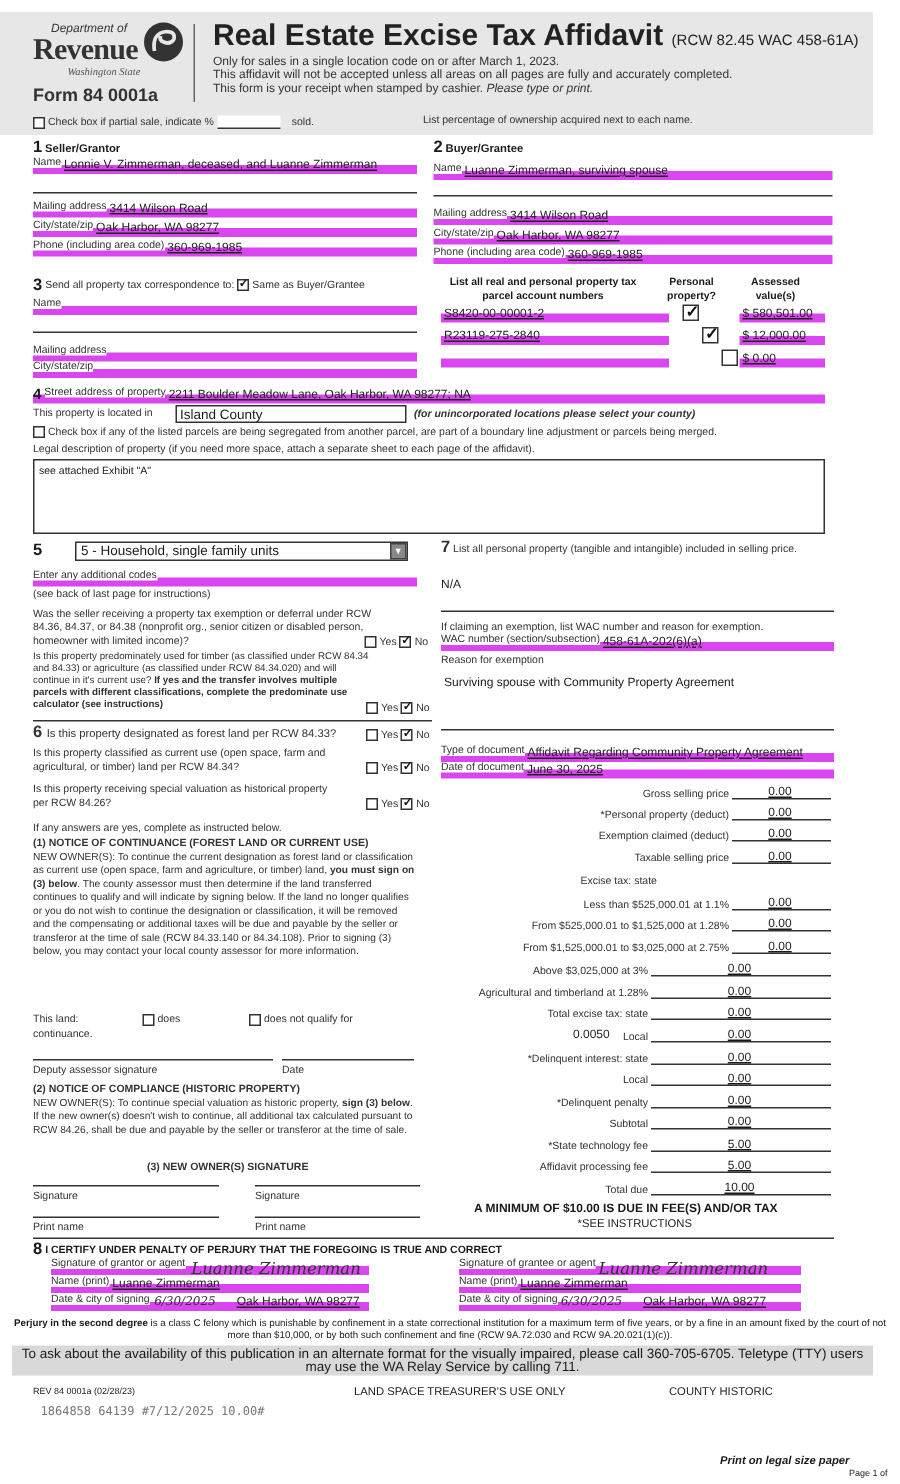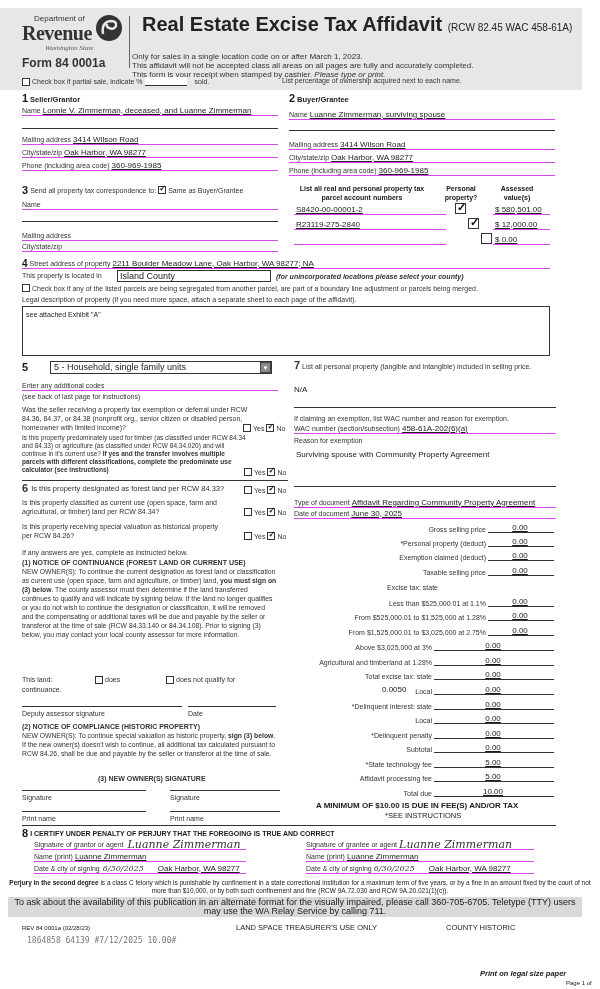--- a/index.html
+++ b/index.html
@@ -1,38 +1,38 @@
 <!DOCTYPE html>
 <html><head>
 <meta charset="utf-8">
 <style>
   * { box-sizing: border-box; margin: 0; padding: 0; }
   body { width: 600px; height: 989px; background: #ffffff; font-family: "Liberation Sans", sans-serif; color: #1a1a1a; position: relative; overflow: hidden; font-size: 7px; }
   .abs { position: absolute; }
   .header { left: 0; top: 8px; width: 582px; height: 82px; background: #e7e7e7; }
-  .logo-dept { left: 34px; top: 14px; font-size: 8px; color: #333; }
+  .logo-dept { left: 34px; top: 14px; font-size: 8px; color: #333; font-style: italic; }
   .logo-rev { left: 22px; top: 22px; font-size: 20px; font-weight: bold; color: #333; font-family: "Liberation Serif", serif; letter-spacing: -0.5px; }
   .logo-wa { left: 45px; top: 44px; font-size: 7px; font-style: italic; color: #555; font-family: "Liberation Serif", serif; }
   .logo-swirl { left: 95px; top: 14px; width: 28px; height: 28px; }
   .form-num { left: 22px; top: 56px; font-size: 12px; font-weight: bold; color: #333; }
   .vdiv { left: 129px; top: 16px; width: 1px; height: 52px; background: #666; }
   .title { left: 142px; top: 13px; font-size: 20px; font-weight: bold; color: #222; white-space: nowrap; }
   .title-rcw { font-size: 10px; font-weight: normal; }
-  .sub { left: 132px; font-size: 8px; color: #333; white-space: nowrap; margin-top: 16px; }
+  .sub { left: 142px; font-size: 8px; color: #333; white-space: nowrap; }
   .partial { left: 22px; top: 77px; font-size: 7px; color: #333; white-space: nowrap; display: flex; align-items: center; gap: 2px; }
   .partial-pct { display: inline-block; width: 42px; height: 9px; background: #fff; border-bottom: 1px solid #333; }
   .list-pct { left: 282px; top: 77px; font-size: 7px; color: #333; }
   .cb { display: inline-block; width: 8px; height: 8px; border: 1px solid #333; background: #fff; vertical-align: middle; position: relative; }
   .cb.checked::after { content: "✓"; position: absolute; left: 0px; top: -3px; font-size: 8px; font-weight: bold; color: #111; }
   .cb.big { width: 11px; height: 11px; }
   .cb.big.checked::after { font-size: 11px; top: -3px; left: 1px; }
   .sec-num { font-size: 11px; font-weight: bold; }
   .sec-title { font-size: 7.5px; font-weight: bold; }
   .lbl { font-size: 7px; color: #333; white-space: nowrap; }
-  .field { position: absolute; display: flex; align-items: center; border-bottom: 1px solid #d946ef; height: 11px; }
+  .field { position: absolute; display: flex; align-items: flex-start; border-bottom: 6px solid #d946ef; height: 11px; }
   .field .lbl { border-bottom: none; padding-bottom: 0; background: #fff; }
   .val { font-size: 8px; color: #222; text-decoration: underline; white-space: nowrap; padding-left: 2px; }
   .line { position: absolute; height: 1px; background: #333; }
   .county-box { left: 117px; top: 270px; width: 154px; height: 12px; border: 1px solid #333; font-size: 9px; padding-left: 2px; line-height: 11px; }
   .legal-box { left: 22px; top: 306px; width: 528px; height: 50px; border: 1px solid #333; font-size: 7px; padding: 4px 3px; }
   .select5 { left: 50px; top: 361px; width: 222px; height: 13px; border: 1px solid #333; font-size: 9px; padding-left: 3px; line-height: 11px; display: flex; justify-content: space-between; }
   .select-arrow { width: 11px; height: 11px; background: #888; border: 1px solid #444; color: #fff; font-size: 6px; text-align: center; line-height: 10px; }
   .para { font-size: 7px; color: #333; line-height: 9px; }
   .b { font-weight: bold; }
   .fin-row { position: absolute; left: 296px; width: 258px; height: 11px; display: flex; align-items: flex-end; justify-content: flex-end; }
@@ -54,21 +54,21 @@
 <div class="abs logo-rev">Revenue</div>
 <div class="abs logo-wa">Washington State</div>
 <svg class="abs logo-swirl" viewBox="0 0 28 28">
   <circle cx="14" cy="14" r="13" fill="#333"></circle>
   <path d="M8 20 Q6 8 16 7 Q22 7 21 12 Q19 16 14 14 Q11 13 12 10" stroke="#e7e7e7" stroke-width="2.5" fill="none"></path>
 </svg>
 <div class="abs form-num">Form 84 0001a</div>
 <div class="abs vdiv"></div>
 <div class="abs title"><span>Real Estate Excise Tax Affidavit</span> <span class="title-rcw">(RCW 82.45 WAC 458-61A)</span></div>
 <div class="abs sub" style="top:36px">Only for sales in a single location code on or after March 1, 2023.</div>
-<div class="abs sub" style="top:45px">This affidavit will not be accepted class all areas on all pages are fully and accurately completed.</div>
+<div class="abs sub" style="top:45px">This affidavit will not be accepted unless all areas on all pages are fully and accurately completed.</div>
 <div class="abs sub" style="top:54px"><span>This form is your receipt when stamped by cashier. </span><i>Please type or print.</i></div>
 <div class="abs partial">
   <span class="cb"></span>
   <span>Check box if partial sale, indicate %</span>
   <span class="partial-pct"></span>
   <span style="margin-left:6px">sold.</span>
 </div>
 <div class="abs list-pct">List percentage of ownership acquired next to each name.</div>
 
 

